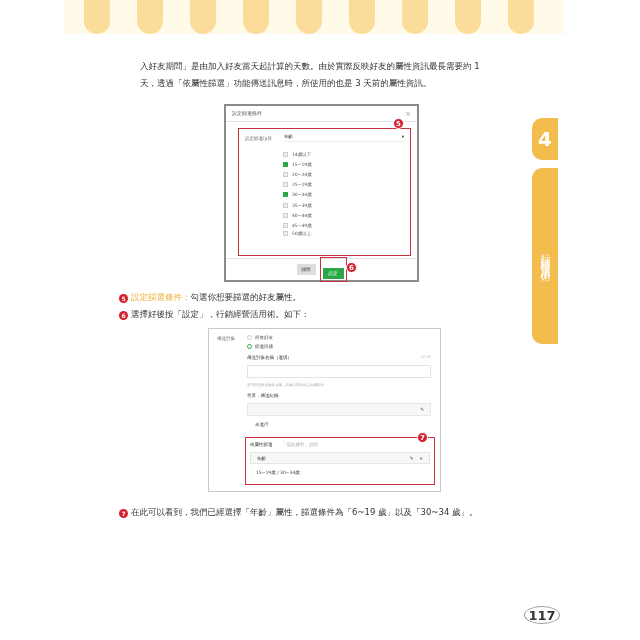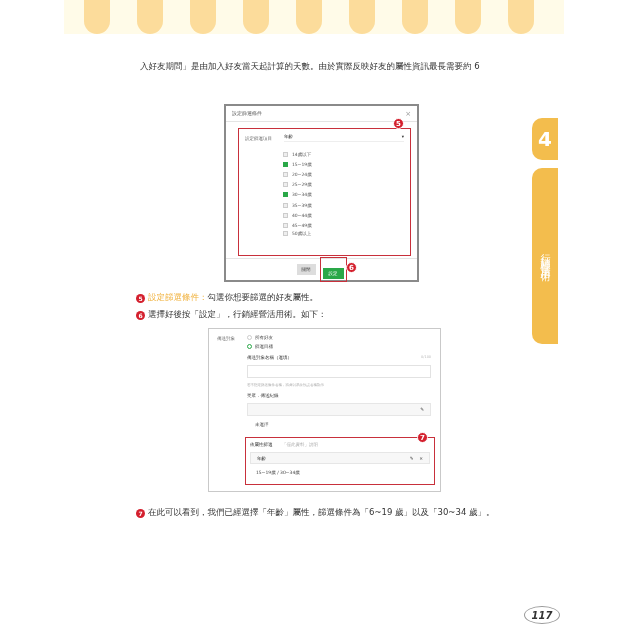--- a/index.html
+++ b/index.html
@@ -27,53 +27,54 @@
   .opt { display: flex; align-items: center; height: 10.2px; font-size: 4.5px; color: #555; }
   .cb { width: 5px; height: 5px; border: 0.5px solid #ccc; background: #eee; margin-right: 4px; }
   .cb.on { background: #2aa848; border-color: #2aa848; }
   .dlg-foot { position: absolute; left: 0; right: 0; bottom: 0; height: 22px; border-top: 1px solid #e4e4e4; display: flex; justify-content: center; align-items: center; gap: 4px; }
   .btn-cancel { font-size: 4.5px; background: #ddd; color: #444; padding: 3px 5px; }
   .btn-ok-wrap { border: 1.5px solid #c8303b; padding: 2px; }
   .btn-ok { font-size: 4.5px; background: #2aa848; color: #fff; padding: 3px 6px; }
 
   .badge { position: absolute; width: 11px; height: 11px; border-radius: 50%; background: #d4202e; color: #fff; font-size: 7px; font-weight: bold; display: flex; align-items: center; justify-content: center; border: 1px solid #fff; }
 
-  .notes { position: absolute; left: 136px; font-size: 8.5px; color: #333; display: flex; align-items: center; }
+  .notes { position: absolute; left: 119px; font-size: 8.5px; color: #333; display: flex; align-items: center; }
   .notes .nb { width: 9px; height: 9px; border-radius: 50%; background: #d4202e; color: #fff; font-size: 6px; font-weight: bold; display: inline-flex; align-items: center; justify-content: center; margin-right: 3px; }
   .notes .hl { color: #f0b03a; }
 
   
   .settings { position: absolute; left: 208px; top: 328px; width: 233px; height: 164px; border: 1px solid #c9c9c9; background: #fff; }
   .s-label { position: absolute; font-size: 4.5px; color: #666; }
   .s-radio { position: absolute; display: flex; align-items: center; font-size: 4.5px; color: #444; }
   .s-radio .r { width: 5px; height: 5px; border-radius: 50%; border: 1px solid #ccc; margin-right: 3px; }
   .s-radio .r.on { border: 1.5px solid #2aa848; }
   .s-input { position: absolute; border: 1px solid #e2e2e2; background: #fff; }
   .s-hint { position: absolute; font-size: 3.5px; color: #aaa; }
   .s-bar { position: absolute; background: #f7f7f7; border: 1px solid #e6e6e6; display: flex; justify-content: space-between; align-items: center; padding: 0 6px; font-size: 4.5px; color: #333; }
   .attr-box { position: absolute; left: 36px; top: 108px; width: 190px; height: 48px; border: 1.5px solid #c8303b; }
-  .page-num { position: absolute; left: 524px; top: 606px; width: 36px; height: 18px; border-radius: 50%; border: 1px solid #999; font-size: 10px; font-weight: bold; display: flex; align-items: center; justify-content: center; color: #333; font-style: italic; }
+  .page-num { position: absolute; left: 524px; top: 606px; width: 36px; height: 18px; border-radius: 50%; border: 1px solid #999; font-size: 13px; font-weight: bold; display: flex; align-items: center; justify-content: center; color: #333; }
 </style>
 </head>
 <body>
 
 <div class="awning">
   <div class="stripe" style="left:20px"></div>
     <div class="stripe" style="left:73px"></div>
   <div class="stripe" style="left:126px"></div>
     <div class="stripe" style="left:179px"></div>
   <div class="stripe" style="left:232px"></div>
     <div class="stripe" style="left:285px"></div>
   <div class="stripe" style="left:338px"></div>
     <div class="stripe" style="left:391px"></div>
   <div class="stripe" style="left:444px"></div>
 </div>
 
 <div class="para">
-  <div>入好友期間」是由加入好友當天起計算的天數。由於實際反映好友的屬性資訊最長需要約 6</div>
+  <div>入好友期間」是由加入好友當天起計算的天數。由於實際反映好友的屬性資訊最長需要約 1</div>
+  <div>天，透過「依屬性篩選」功能傳送訊息時，所使用的也是 3 天前的屬性資訊。</div>
 </div>
 
 <div class="chap-num">4</div>
 <div class="chap-title">行銷經營活用術</div>
 
 <div class="dialog">
   <div class="dlg-head">
     <span>設定篩選條件</span>
     <span class="dlg-close">×</span>
   </div>

